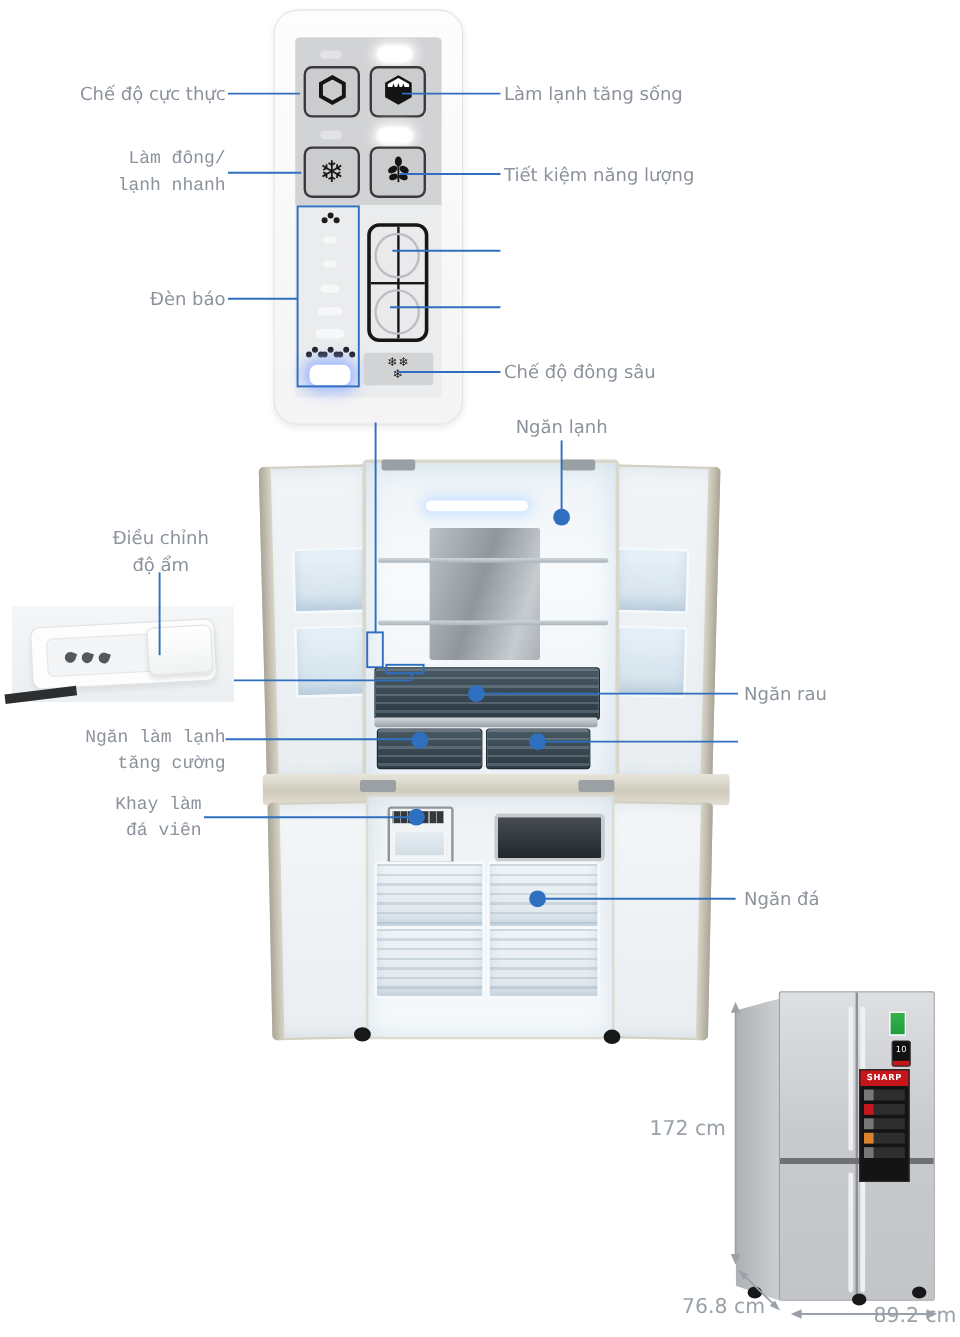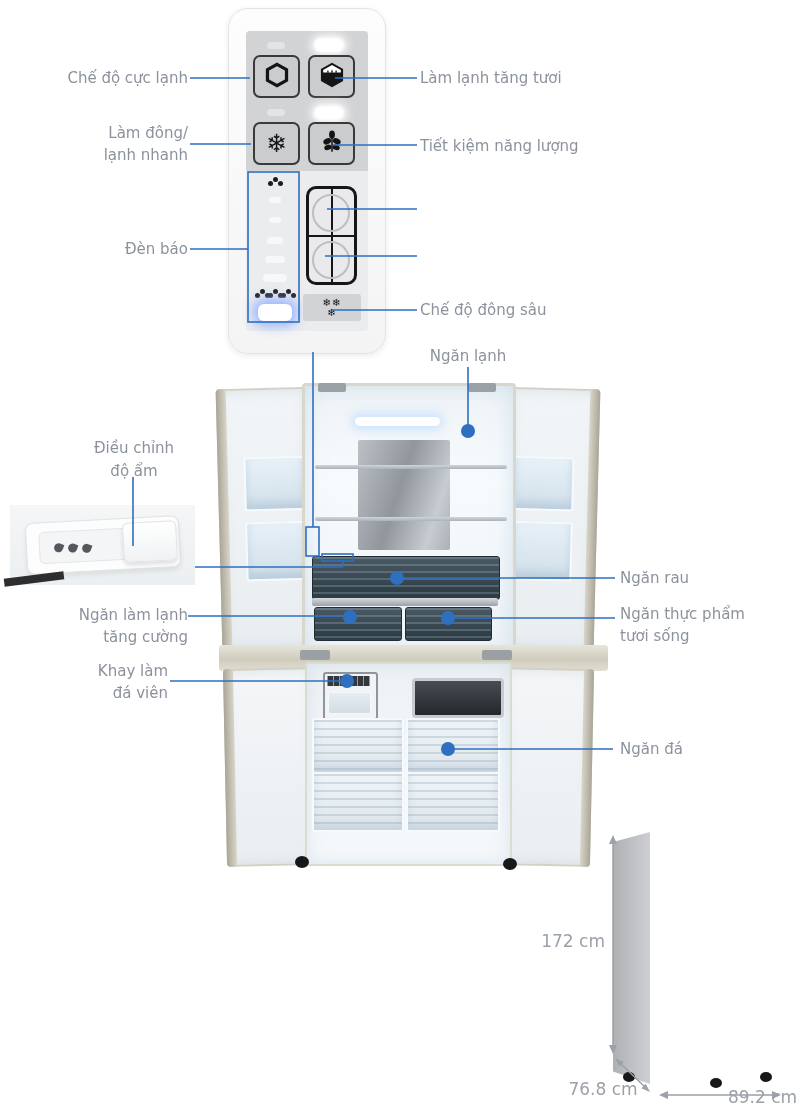--- a/index.html
+++ b/index.html
@@ -1,21 +1,21 @@
 <!DOCTYPE html>
 <html><head>
 <meta charset="utf-8">
 <style>
   html,body{margin:0;padding:0;background:#fff;}
   #canvas{position:relative;width:800px;height:1114px;background:#fff;overflow:hidden;
           font-family:"DejaVu Sans","Liberation Sans",sans-serif;}
   .abs{position:absolute;}
   
   .lbl{position:absolute;font-size:15px;line-height:18px;color:#8c929c;white-space:pre-line;}
-  .lh22{line-height:22px;} .lh23{line-height:23px;}
+  .lh22{line-height:22px;font-family:Liberation Mono, monospace;} .lh23{line-height:23px;}
   .r{text-align:right;} .c{text-align:center;}
   .dim{position:absolute;font-size:17px;color:#9aa1a9;white-space:pre;}
   
   #panel{left:228px;top:8px;width:156px;height:344px;background:linear-gradient(180deg,#fdfdfd,#f4f4f5);
          border:1px solid #e3e4e6;border-radius:20px;box-shadow:0 2px 6px rgba(0,0,0,.08);}
   #panel .inner-top{left:17px;top:22px;width:122px;height:140px;background:#d2d3d5;border-radius:4px 4px 0 0;}
   #panel .inner-bot{left:17px;top:162px;width:122px;height:160px;background:#ebeced;border-radius:0 0 4px 4px;}
   .pbtn{position:absolute;width:43px;height:39px;background:#cbccce;border:2px solid #3a3a3c;border-radius:7px;
         display:flex;align-items:center;justify-content:center;}
   .pill{position:absolute;border-radius:6px;}
@@ -240,20 +240,38 @@
         <div class="drop" style="left:28px;top:12px;"></div>
         <div class="drop" style="left:42px;top:13px;"></div>
       </div>
       <div class="tab"></div>
     </div>
     <div class="photoedge"></div>
   </div>
 
   <div id="fridge-closed" class="abs">
     <div id="fc-side" class="abs"></div>
+    <div id="fc-front" class="abs">
+      <div class="vsplit"></div>
+      <div class="handle" style="left:57px;top:12px;height:120px;"></div>
+      <div class="handle" style="left:67px;top:12px;height:120px;"></div>
+      <div class="handle" style="left:57px;top:150px;height:100px;"></div>
+      <div class="handle" style="left:67px;top:150px;height:100px;"></div>
+      <div class="hsplit"></div>
+      <div class="energy-label"></div>
+      <div class="badge10">10</div>
+      <div class="sharp-sticker">
+        <div class="hdr">SHARP</div>
+        <div class="sticker-row"></div>
+        <div class="sticker-row red"></div>
+        <div class="sticker-row"></div>
+        <div class="sticker-row org"></div>
+        <div class="sticker-row"></div>
+      </div>
+    </div>
     <div class="wheel" style="left:15px;top:254px;width:12px;height:10px;"></div>
     <div class="wheel" style="left:102px;top:260px;width:12px;height:10px;"></div>
     <div class="wheel" style="left:152px;top:254px;width:12px;height:10px;"></div>
   </div>
 
   <svg id="overlay" class="abs" viewBox="0 0 800 1114">
     <g stroke="#2e6fc0" stroke-width="1.6" fill="none">
       <line x1="190" y1="78" x2="250" y2="78"></line>
       <line x1="190" y1="144" x2="251" y2="144"></line>
       <line x1="190" y1="249" x2="248" y2="249"></line>
@@ -292,40 +310,38 @@
     <g fill="#9aa1a9">
       <polygon points="613,835 609,844 617,844"></polygon>
       <polygon points="613,1054 609,1045 617,1045"></polygon>
       <polygon points="615,1058 619.4,1066.6 623.6,1062.2"></polygon>
       <polygon points="650,1092 641.4,1088.2 645.8,1083.8"></polygon>
       <polygon points="659,1095 668,1091 668,1099"></polygon>
       <polygon points="781,1095 772,1091 772,1099"></polygon>
     </g>
   </svg>
 
-  <div class="lbl r" style="left:40px;top:69px;width:148px;">Chế độ cực lạnh</div>
+  <div class="lbl r" style="left:40px;top:69px;width:148px;">Chế độ cực thực</div>
   <div class="lbl r lh22" style="left:40px;top:122px;width:148px;">Làm đông/
 lạnh nhanh</div>
   <div class="lbl r" style="left:40px;top:240px;width:148px;">Đèn báo</div>
 
-  <div class="lbl" style="left:420px;top:69px;">Làm lạnh tăng tươi</div>
+  <div class="lbl" style="left:420px;top:69px;">Làm lạnh tăng sống</div>
   <div class="lbl" style="left:420px;top:137px;">Tiết kiệm năng lượng</div>
   <div class="lbl" style="left:420px;top:301px;">Chế độ đông sâu</div>
 
   <div class="lbl c" style="left:408px;top:347px;width:120px;">Ngăn lạnh</div>
   <div class="lbl c lh23" style="left:64px;top:437px;width:140px;">Điều chỉnh
 độ ẩm</div>
 
   <div class="lbl r lh22" style="left:40px;top:604px;width:148px;">Ngăn làm lạnh
 tăng cường</div>
   <div class="lbl r lh22" style="left:40px;top:660px;width:128px;">Khay làm
 đá viên</div>
 
   <div class="lbl" style="left:620px;top:569px;">Ngăn rau</div>
-  <div class="lbl lh22" style="left:620px;top:603px;">Ngăn thực phẩm
-tươi sống</div>
   <div class="lbl" style="left:620px;top:740px;">Ngăn đá</div>
 
   <div class="dim r" style="left:520px;top:931px;width:85px;text-align:right;">172 cm</div>
   <div class="dim c" style="left:560px;top:1079px;width:86px;text-align:center;">76.8 cm</div>
   <div class="dim c" style="left:720px;top:1087px;width:85px;text-align:center;">89.2 cm</div>
 
 </div>
 
 </body></html>

